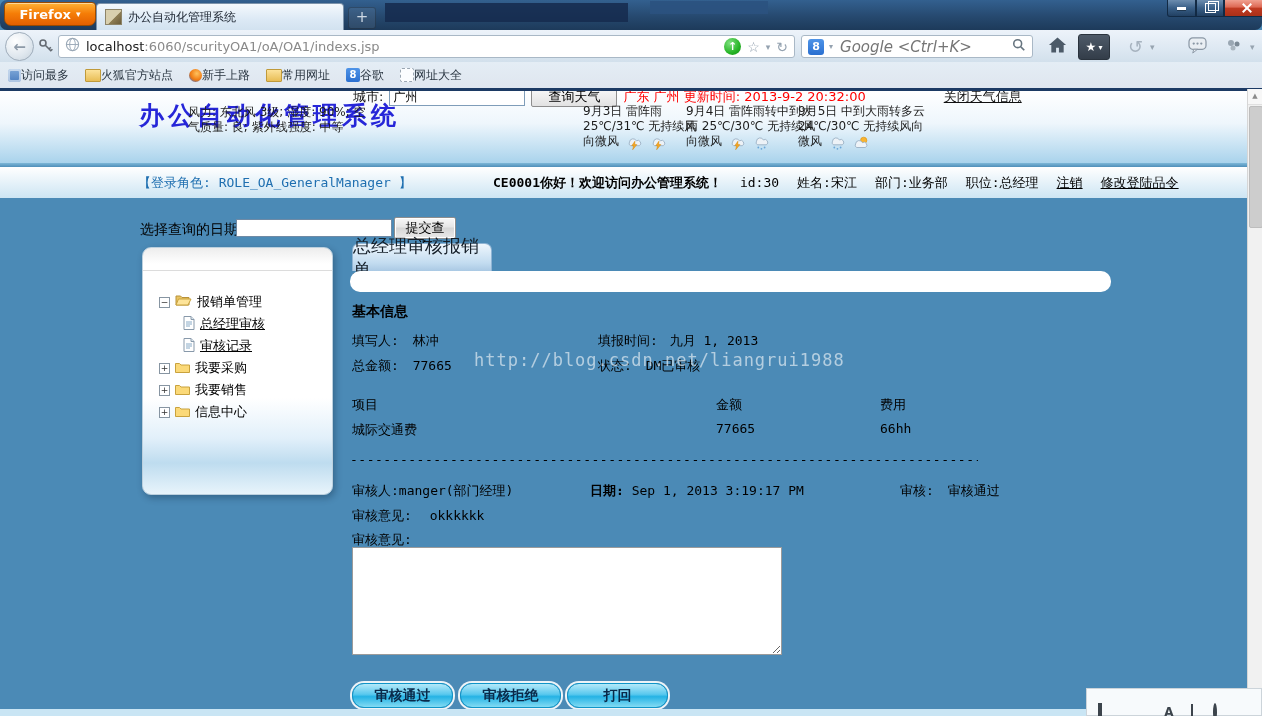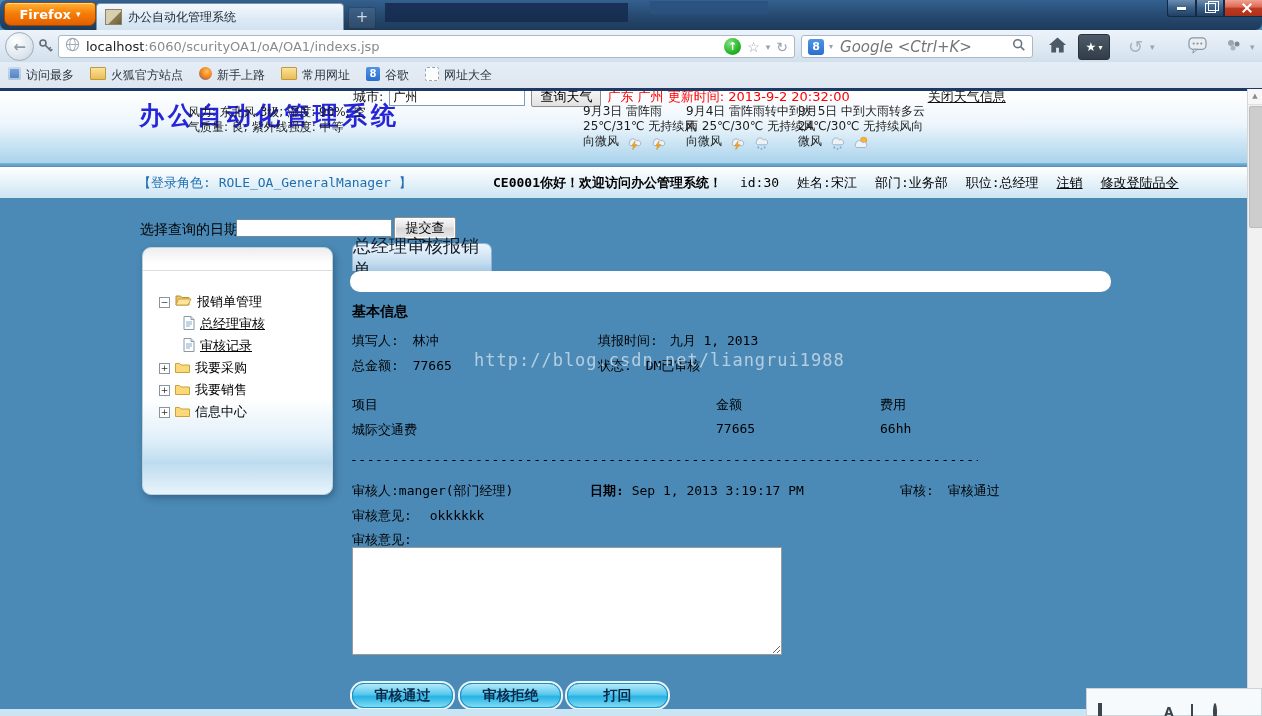--- a/index.html
+++ b/index.html
@@ -48,34 +48,34 @@
     display:flex;align-items:center;gap:5px;padding:0 6px;box-sizing:border-box;}
   .g8{width:16px;height:16px;border-radius:3px;background:linear-gradient(180deg,#4f94e8,#2a6fd0);color:#fff;
     font-size:11px;font-weight:bold;text-align:center;line-height:16px;}
   #search-input{border:none;outline:none;flex:1;font-style:italic;font-size:15px;color:#8d99a6;min-width:0;background:transparent;
     font-family:"DejaVu Sans","Liberation Sans",sans-serif;}
   .toolbar-ic{top:36px;color:#4c5a68;cursor:pointer;}
   #bm-btn{left:1078px;top:34px;width:30px;height:24px;border-radius:3px;background:linear-gradient(180deg,#4e5a68,#333d49);
     display:flex;align-items:center;justify-content:center;gap:2px;color:#fff;font-size:12px;cursor:pointer;border:1px solid #2a333d;}
 
   #bookmarksbar{left:0;top:62px;width:1262px;height:26px;background:linear-gradient(180deg,#e4edf5,#dfe6ef);display:flex;align-items:center;gap:16px;padding:0 8px;}
-  .bm-item{display:inline-flex;align-items:flex-start;gap:5px;font-size:12px;color:#2a3642;cursor:pointer;}
+  .bm-item{display:inline-flex;align-items:center;font-size:12px;color:#2a3642;cursor:pointer;}
   .bm-ic-folder{width:14px;height:11px;border-radius:1px;background:linear-gradient(180deg,#fce29a,#e8bd55);border:1px solid #c09a3a;}
   .bm-ic-most{width:13px;height:13px;border-radius:3px;background:linear-gradient(180deg,#7fa8d8,#4d7fc0);box-shadow:inset 0 0 0 2px rgba(255,255,255,.55);}
   .bm-ic-fx{width:13px;height:13px;border-radius:50%;background:radial-gradient(circle at 60% 35%,#ffc25e,#f07b12 55%,#3a6ccf 90%);}
   .bm-ic-g8{width:14px;height:14px;border-radius:2px;background:linear-gradient(180deg,#4f94e8,#2a6fd0);color:#fff;font-size:10px;font-weight:bold;text-align:center;line-height:14px;}
   .bm-ic-dash{width:12px;height:12px;border:1px dashed #9aa6b2;border-radius:2px;background:#fbfdff;}
   #navline{left:0;top:88px;width:1262px;height:3px;background:#1c3a64;}
 
   
   #pg-header{left:0;top:91px;width:1247px;height:72px;overflow:hidden;background:linear-gradient(180deg,#ffffff,#eef6fc 45%,#a9d3ec 100%);}
   #site-title{left:139px;top:8px;font-size:25px;font-weight:bold;color:#2626d8;letter-spacing:4px;font-family:"DejaVu Serif","Liberation Serif",serif;white-space:nowrap;}
   .hdr-row{top:-4px;height:20px;display:flex;align-items:center;font-size:13px;color:#111;}
   #city-input{width:128px;height:15px;border:1px solid #7f9db9;font-size:12px;padding:0 3px;font-family:"DejaVu Sans Mono",monospace;}
-  #qw-btn{height:20px;padding:0 8px;font-size:13px;border:1px solid #8e8e8e;border-radius:2px;
+  #qw-btn{height:20px;padding:0 16px;font-size:13px;border:1px solid #8e8e8e;border-radius:2px;
     background:linear-gradient(180deg,#f9f9f9,#e2e2e2);cursor:pointer;font-family:"DejaVu Sans","Liberation Sans",sans-serif;}
   #upd-text{color:#f00;font-size:13px;white-space:nowrap;}
   #close-weather{color:#111;font-size:13px;text-decoration:underline;cursor:pointer;white-space:nowrap;margin-left:28px;}
   .wx-now{font-size:12px;color:#1c1c1c;line-height:15px;}
   .wx-col{font-size:12px;color:#1c1c1c;line-height:15px;white-space:nowrap;}
   .wx-wind{display:flex;align-items:flex-start;gap:6px;}
   .wx-ic{display:inline-block;}
 
   #hdr-sep{left:0;top:163px;width:1247px;height:4px;background:linear-gradient(180deg,#7db7d8,#4f8fba);}
 

